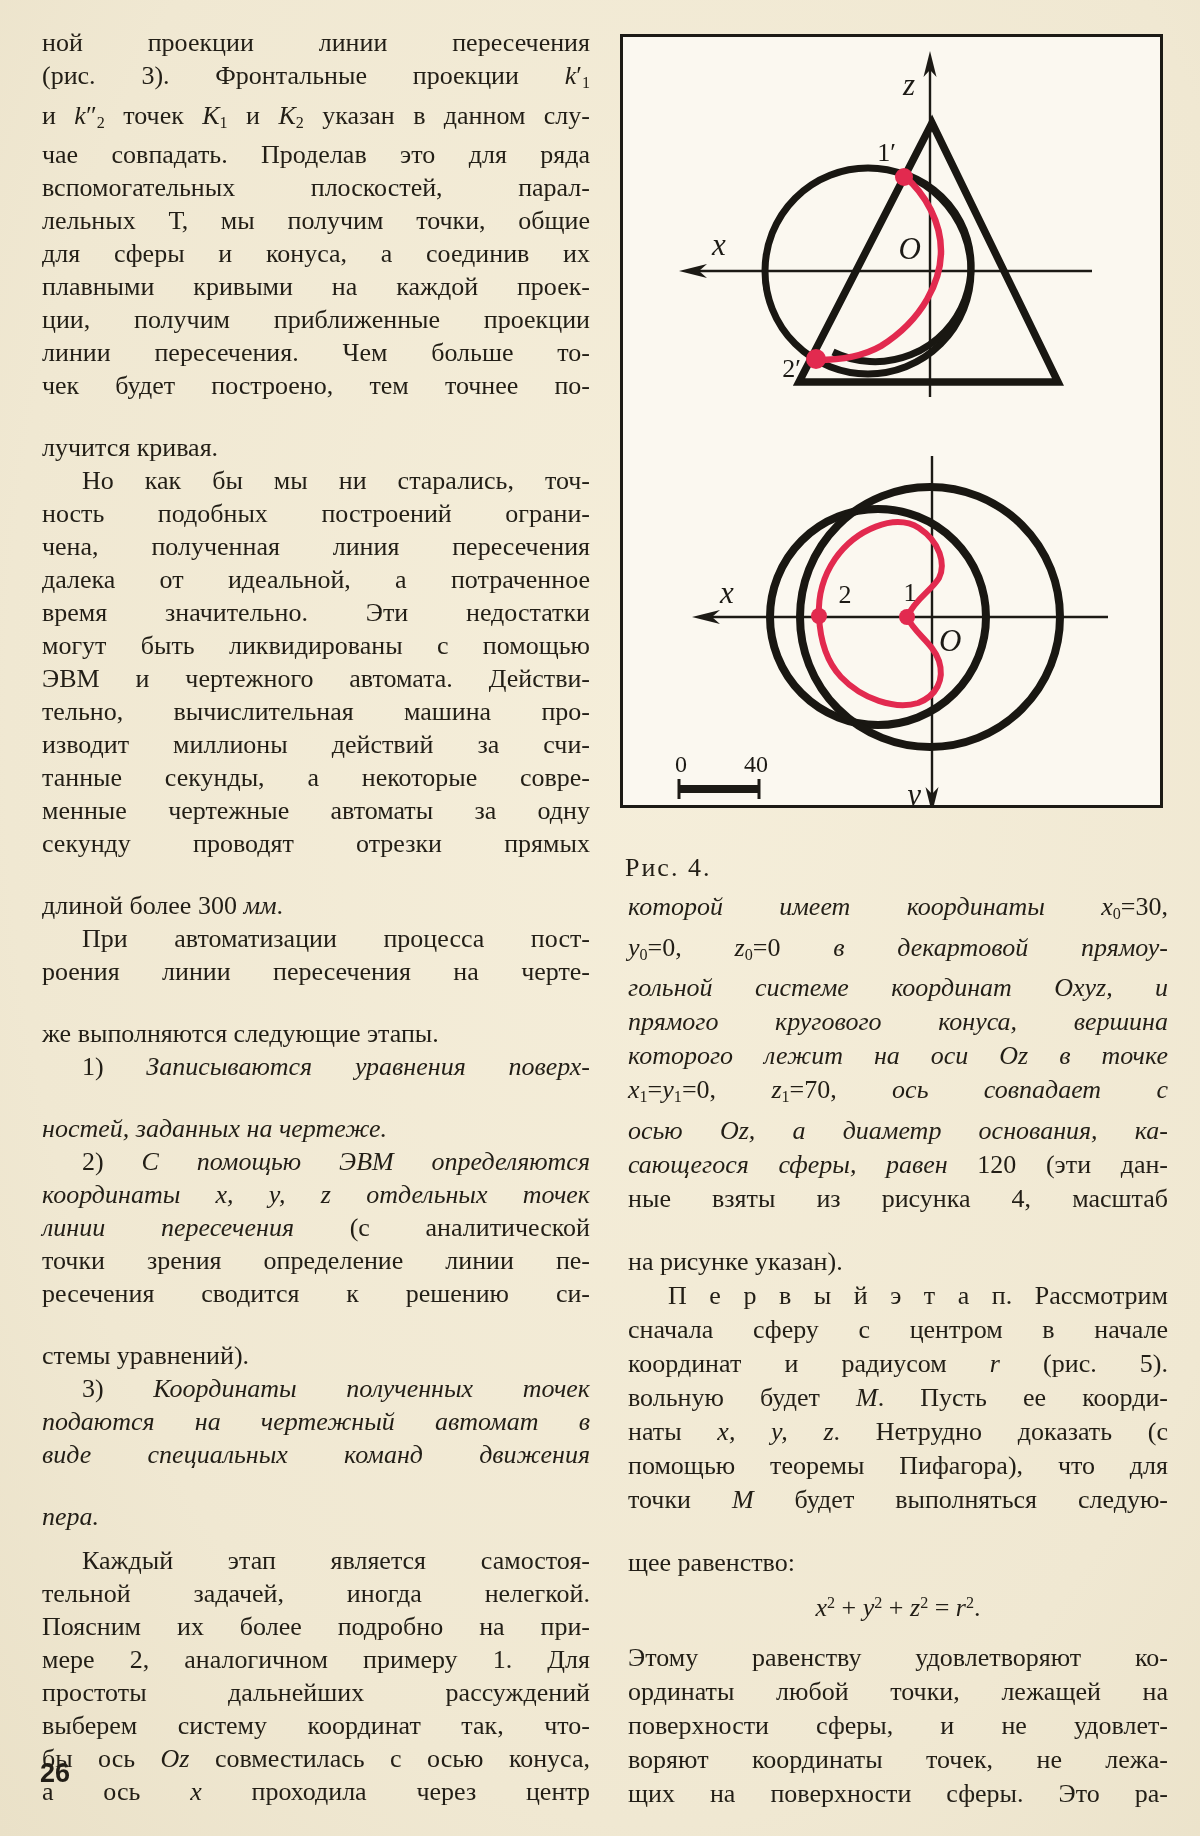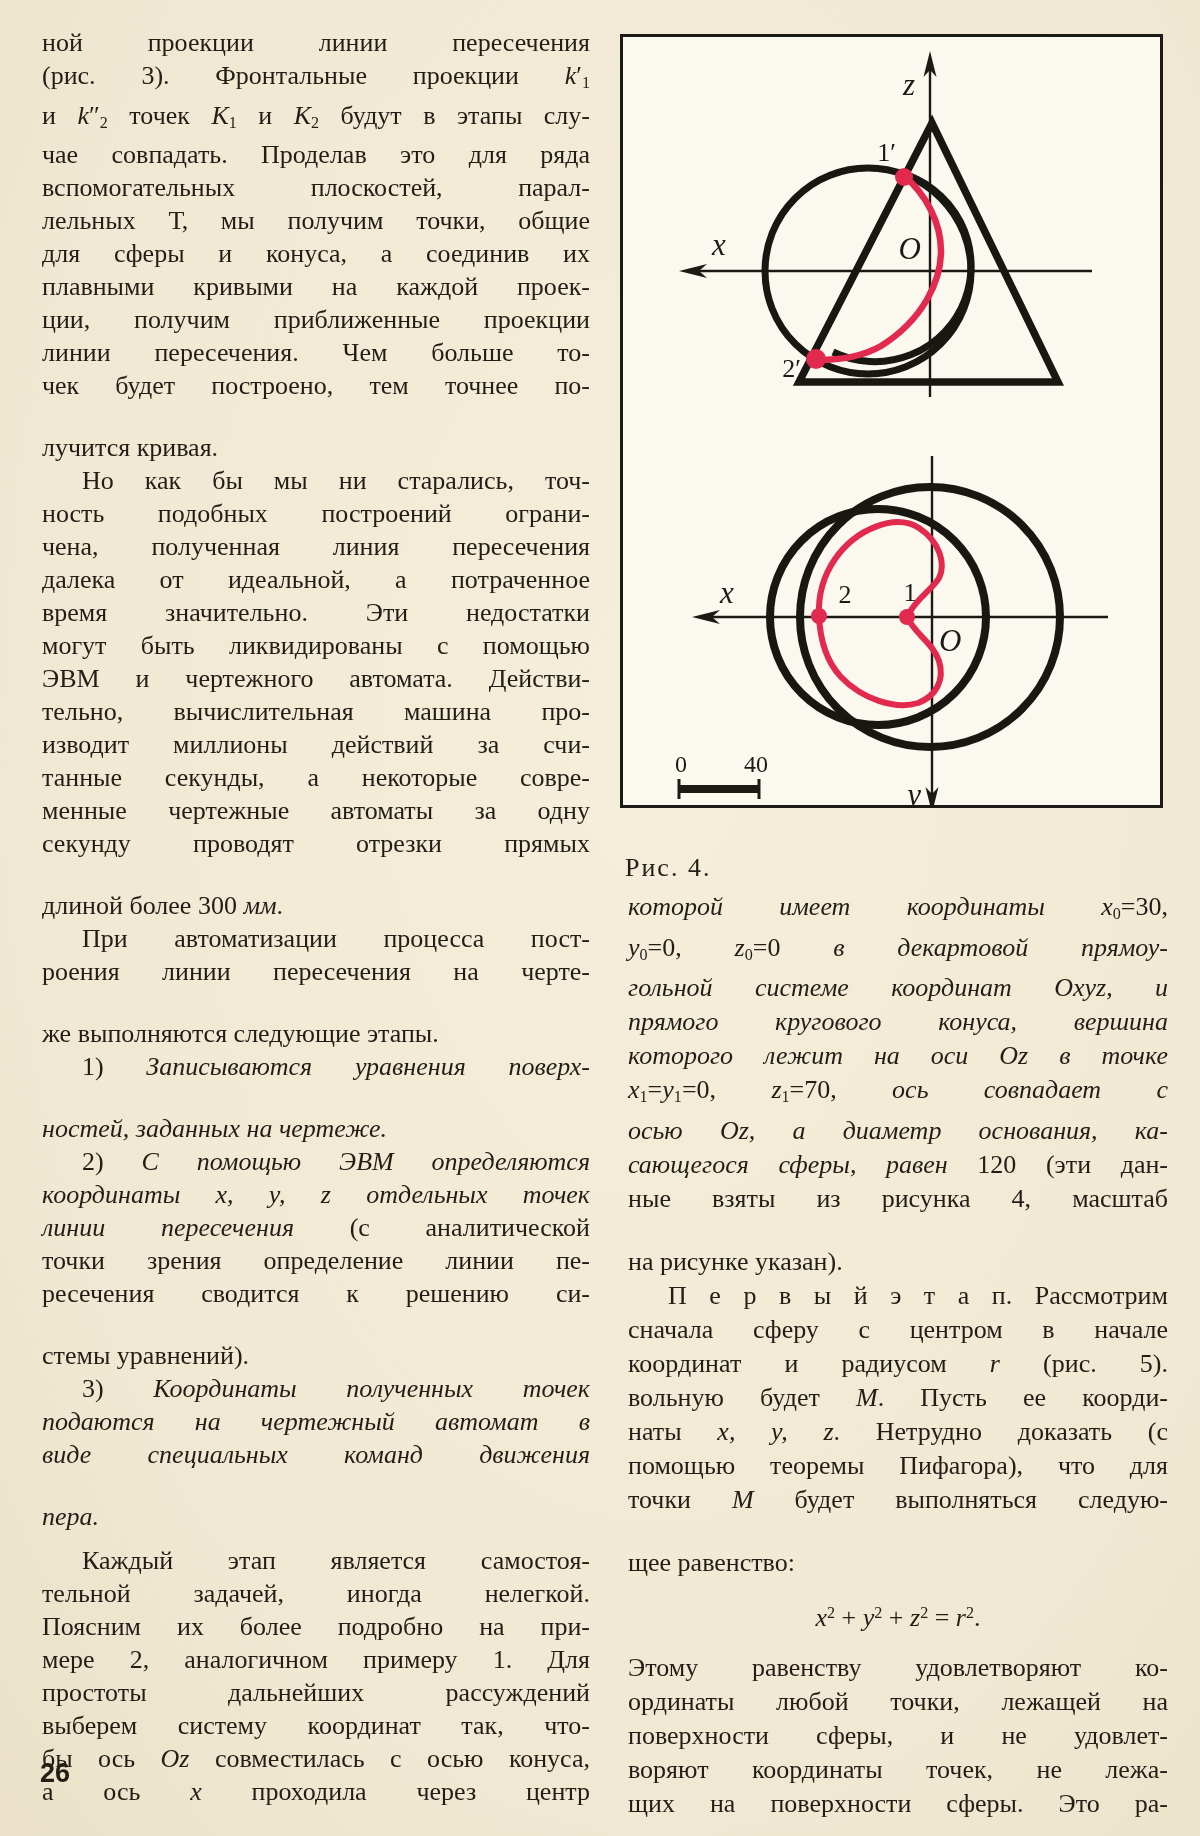--- a/index.html
+++ b/index.html
@@ -34,21 +34,21 @@
     margin-top:8px;
   }
   svg text{font-family:"Liberation Serif","DejaVu Serif",serif;}
 </style>
 </head>
 <body>
 
 <div id="left-col" class="col">
     <div class="line"><span class="s-n">ной проекции линии пересечения</span></div>
     <div class="line"><span class="s-n">(рис. 3). Фронтальные проекции </span><span class="s-i">k</span><span class="s-n">′</span><span class="s-b">1</span></div>
-    <div class="line"><span class="s-n">и </span><span class="s-i">k</span><span class="s-n">″</span><span class="s-b">2</span><span class="s-n"> точек </span><span class="s-i">K</span><span class="s-b">1</span><span class="s-n"> и </span><span class="s-i">K</span><span class="s-b">2</span><span class="s-n"> будут в этапы слу-</span></div>
+    <div class="line"><span class="s-n">и </span><span class="s-i">k</span><span class="s-n">″</span><span class="s-b">2</span><span class="s-n"> точек </span><span class="s-i">K</span><span class="s-b">1</span><span class="s-n"> и </span><span class="s-i">K</span><span class="s-b">2</span><span class="s-n"> указан в данном слу-</span></div>
     <div class="line"><span class="s-n">чае совпадать.  Проделав это для ряда</span></div>
     <div class="line"><span class="s-n">вспомогательных плоскостей, парал-</span></div>
     <div class="line"><span class="s-n">лельных Т, мы получим точки, общие</span></div>
     <div class="line"><span class="s-n">для сферы и конуса, а соединив их</span></div>
     <div class="line"><span class="s-n">плавными кривыми на каждой проек-</span></div>
     <div class="line"><span class="s-n">ции, получим приближенные проекции</span></div>
     <div class="line"><span class="s-n">линии пересечения. Чем больше то-</span></div>
     <div class="line"><span class="s-n">чек будет построено, тем точнее по-</span></div>
     <div class="line endl"><span class="s-n">лучится кривая.</span></div>
     <div class="line ind"><span class="s-n">Но как бы мы ни старались, точ-</span></div>
@@ -167,21 +167,21 @@
     <div class="line"><span class="s-n">ные взяты из рисунка 4, масштаб</span></div>
     <div class="line endl"><span class="s-n">на рисунке указан).</span></div>
     <div class="line ind"><span class="s-n">П е р в ы й  э т а п. </span><span class="s-n">Рассмотрим</span></div>
     <div class="line"><span class="s-n">сначала сферу с центром в начале</span></div>
     <div class="line"><span class="s-n">координат и радиусом </span><span class="s-i">r</span><span class="s-n"> (рис. 5).</span></div>
     <div class="line"><span class="s-n">вольную будет </span><span class="s-i">M</span><span class="s-n">. Пусть ее коорди-</span></div>
     <div class="line"><span class="s-n">наты </span><span class="s-i">x, y, z</span><span class="s-n">. Нетрудно доказать (с</span></div>
     <div class="line"><span class="s-n">помощью теоремы Пифагора), что для</span></div>
     <div class="line"><span class="s-n">точки </span><span class="s-i">M</span><span class="s-n"> будет выполняться следую-</span></div>
     <div class="line endl"><span class="s-n">щее равенство:</span></div>
-    <div class="line ctr" style="margin-top: 16px;"><span class="s-i">x</span><span class="s-p">2</span><span class="s-n"> + </span><span class="s-i">y</span><span class="s-p">2</span><span class="s-n"> + </span><span class="s-i">z</span><span class="s-p">2</span><span class="s-n"> = </span><span class="s-i">r</span><span class="s-p">2</span><span class="s-n">.</span></div>
+    <div class="line ctr" style="margin-top: 6px;"><span class="s-i">x</span><span class="s-p">2</span><span class="s-n"> + </span><span class="s-i">y</span><span class="s-p">2</span><span class="s-n"> + </span><span class="s-i">z</span><span class="s-p">2</span><span class="s-n"> = </span><span class="s-i">r</span><span class="s-p">2</span><span class="s-n">.</span></div>
     <div class="line" style="margin-top: 16px;"><span class="s-n">Этому равенству удовлетворяют ко-</span></div>
     <div class="line"><span class="s-n">ординаты любой точки, лежащей на</span></div>
     <div class="line"><span class="s-n">поверхности сферы, и не удовлет-</span></div>
     <div class="line"><span class="s-n">воряют координаты точек, не лежа-</span></div>
     <div class="line"><span class="s-n">щих на поверхности сферы. Это ра-</span></div>
     <div class="line endl"><span class="s-n">венство и есть </span><span class="s-i">уравнение сферы.</span></div>
   </div>
 
 <div id="page-number">26</div>
 

